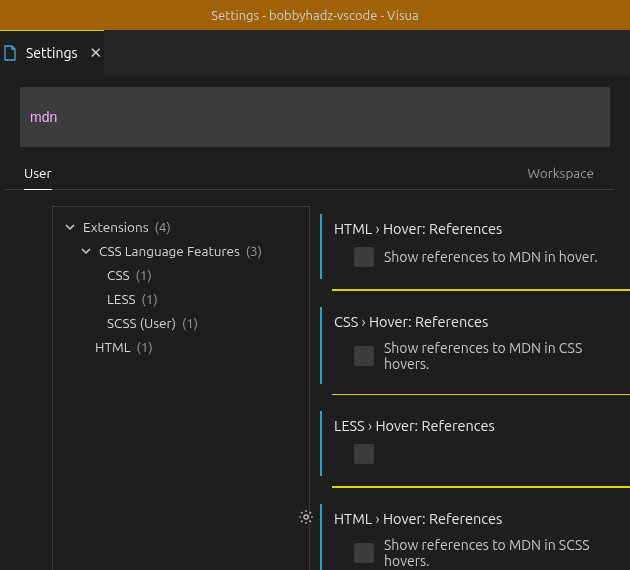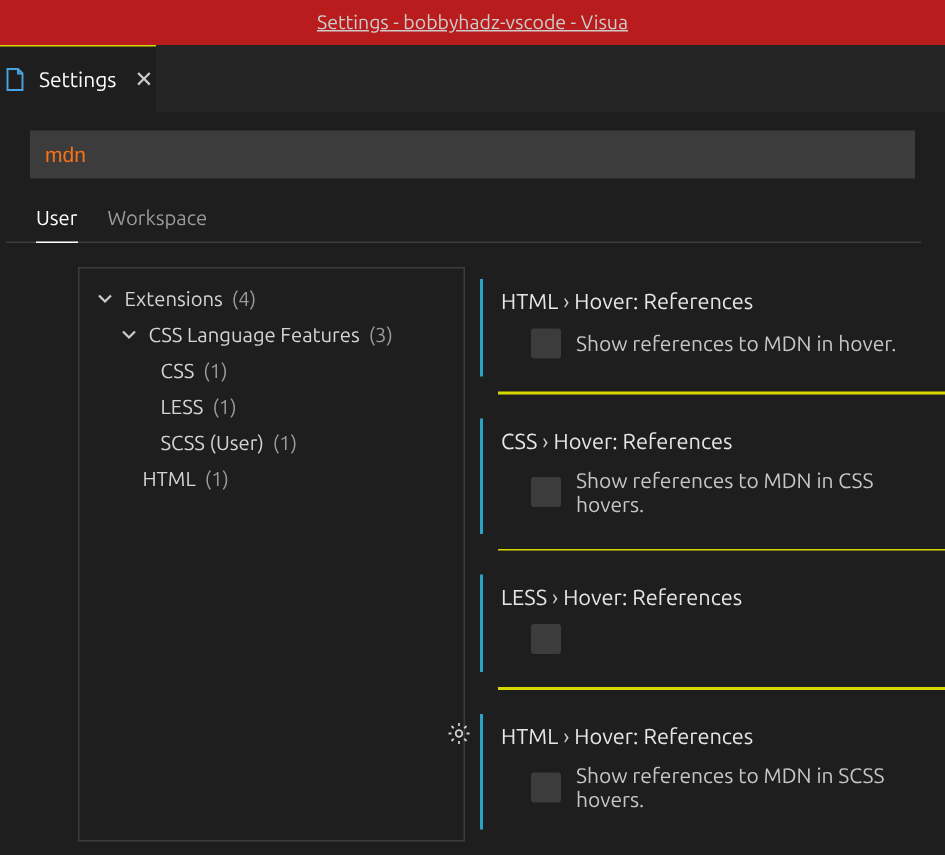--- a/index.html
+++ b/index.html
@@ -6,27 +6,26 @@
   body {
     width: 630px; height: 570px;
     background: #1e1e1e;
     font-family: "Segoe UI", Ubuntu, "Helvetica Neue", Arial, sans-serif;
     font-size: 13px;
     color: #cccccc;
     overflow: hidden;
   }
   .titlebar {
     height: 30px;
-    background: #b91c1c;
+    background: #a16207;
     display: flex;
     align-items: center;
     justify-content: center;
     color: #cccccc;
     font-size: 13px;
-    text-decoration: underline;
   }
   .tabbar {
     height: 45px;
     background: #252526;
     display: flex;
   }
   .tab {
     display: flex;
     align-items: center;
     gap: 8px;
@@ -43,31 +42,32 @@
     margin-left: 4px;
   }
   .file-icon svg { display:block; }
   .search-row {
     padding: 12px 20px 8px 20px;
   }
   .search-input {
     width: 100%;
     background: #3c3c3c;
     border: none;
-    padding: 8px 10px;
-    color: #f97316;
+    padding: 22px 10px;
+    color: #f0abfc;
     font-size: 14px;
     outline: none;
   }
   .scope-tabs {
     display: flex;
     gap: 20px;
     padding: 4px 20px 0 20px;
     border-bottom: 1px solid #3c3c3c;
     margin: 0 16px 0 4px;
+    justify-content: space-between;
   }
   .scope-tab {
     padding: 6px 0 8px 0;
     color: #9a9a9a;
     font-size: 13.5px;
     cursor: pointer;
   }
   .scope-tab.active {
     color: #ffffff;
     border-bottom: 1.5px solid #ffffff;

